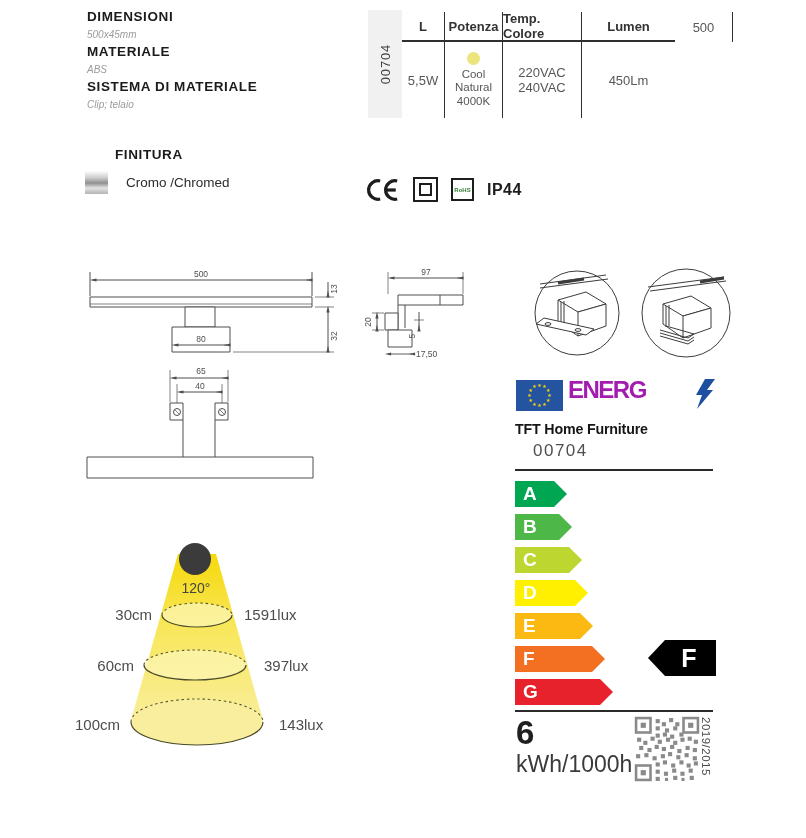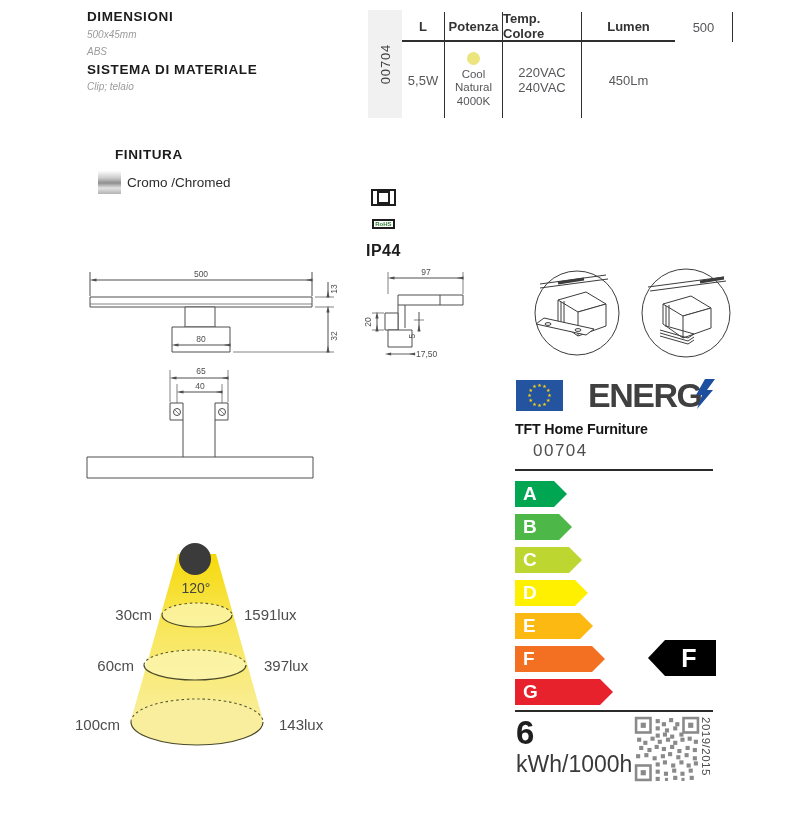--- a/index.html
+++ b/index.html
@@ -3,54 +3,54 @@
 <meta charset="utf-8">
 <style>
   html,body{margin:0;padding:0;background:#fff;}
   #sheet{position:relative;width:806px;height:820px;background:#fff;overflow:hidden;
          font-family:"Liberation Sans",sans-serif;text-decoration:underline;}
   .abs{position:absolute;}
 
   
   .spec-label{font-size:13.5px;font-weight:700;color:#1b1b1b;letter-spacing:.6px;line-height:17.5px;}
   .spec-value{font-size:10px;font-style:italic;color:#9b9b9b;line-height:17.5px;}
-  .finish-row{display:flex;align-items:center;gap:6px;margin-left:13px;}
+  .finish-row{display:flex;align-items:center;gap:18px;}
   .swatch{width:23px;height:23px;background:linear-gradient(180deg,#fdfdfd 0%,#cccccc 30%,#8f8f8f 52%,#e3e3e3 74%,#b3b3b3 100%);}
   .finish-text{font-size:13.5px;color:#2c2c2c;}
 
   
   .model-tab{left:368px;top:10px;width:34px;height:108px;background:#f1f1f1;
              display:flex;align-items:center;justify-content:center;}
   .vert-up{writing-mode:vertical-rl;transform:rotate(180deg);font-size:13px;color:#3f3f3f;letter-spacing:.8px;}
   .ptable{left:402px;top:12px;width:331px;height:106px;display:grid;
           grid-template-columns:43px 58px 79px 93px 58px;grid-template-rows:30px 76px;}
   .th{border-bottom:2px solid #2f2f2f;border-right:1.5px solid #2f2f2f;display:flex;align-items:center;justify-content:center;
       font-weight:700;font-size:13px;color:#333;}
   .td{border-right:1.5px solid #2f2f2f;display:flex;align-items:center;justify-content:center;
       font-size:13px;color:#57575b;}
   .th.last,.td.last{border-right:none;}
   .td.col{flex-direction:column;text-align:center;}
   .td .sm{font-size:11.5px;line-height:13.5px;}
   .dot{width:13px;height:13px;border-radius:50%;background:#ece47c;margin-bottom:3px;}
   .td .ln{line-height:15px;}
 
   
-  .certs{left:366px;top:176px;display:flex;align-items:center;gap:13px;height:27px;flex-direction:column;}
+  .certs{left:366px;top:176px;display:flex;align-items:center;gap:13px;height:27px;}
   .class2{width:21px;height:21px;border:2px solid #1d1d1d;display:flex;align-items:center;justify-content:center;}
   .class2 i{display:block;width:9px;height:9px;border:2px solid #1d1d1d;}
   .rohs{width:19px;height:19px;border:2px solid #1d1d1d;display:flex;align-items:center;justify-content:center;
         font-size:6px;font-weight:700;color:#2e7d32;}
   .ip{font-size:16px;font-weight:700;color:#1d1d1d;letter-spacing:.5px;}
 
   
   svg text.dim{font-size:8.5px;fill:#4f4f4f;font-family:"Liberation Sans",sans-serif;}
   .draw line,.draw path,.draw rect,.draw circle,.draw ellipse,.draw polygon,.draw polyline{vector-effect:non-scaling-stroke;}
 
   
-  .energ-word{left:588px;top:376px;font-size:34px;font-weight:800;color:#404040;letter-spacing:-1.5px;}
+  .energ-word{left:568px;top:376px;font-size:24px;font-weight:800;color:#a21caf;letter-spacing:-1.5px;}
   .brand{left:515px;top:420px;font-size:15px;font-weight:700;color:#161616;letter-spacing:-.2px;
          transform:scaleX(.95);transform-origin:left top;}
   .model{left:533px;top:441px;font-size:17px;color:#4f4f4f;letter-spacing:1.5px;}
   .hr-line{height:2px;background:#2a2a2a;}
   #grades{left:515px;top:481px;width:120px;height:206px;}
   .grade{position:absolute;left:0;height:26px;
          clip-path:polygon(0 0,calc(100% - 13px) 0,100% 50%,calc(100% - 13px) 100%,0 100%);}
   .grade span{color:#fff;font-weight:700;font-size:19px;line-height:26px;margin-left:8px;display:block;}
   .rating-arrow{left:648px;top:640px;width:68px;height:36px;background:#000;
                 clip-path:polygon(0 50%,17px 0,100% 0,100% 100%,17px 100%);
@@ -67,20 +67,21 @@
   .bottom-rule{left:0;top:834px;width:806px;height:2.5px;background:#111;}
 </style>
 </head>
 <body>
 
 <div id="sheet">
 
   <div class="abs" style="left:87px;top:8px;">
     <div class="spec-label">DIMENSIONI</div>
     <div class="spec-value">500x45mm</div>
+    <div class="spec-label">MATERIALE</div>
     <div class="spec-value">ABS</div>
     <div class="spec-label">SISTEMA DI MATERIALE</div>
     <div class="spec-value">Clip; telaio</div>
   </div>
   <div class="abs spec-label" style="left:87px;top:146px;margin-left:28px;">FINITURA</div>
   <div class="abs finish-row" style="left:85px;top:171px;">
     <span class="swatch"></span>
     <span class="finish-text">Cromo /Chromed</span>
   </div>
 

